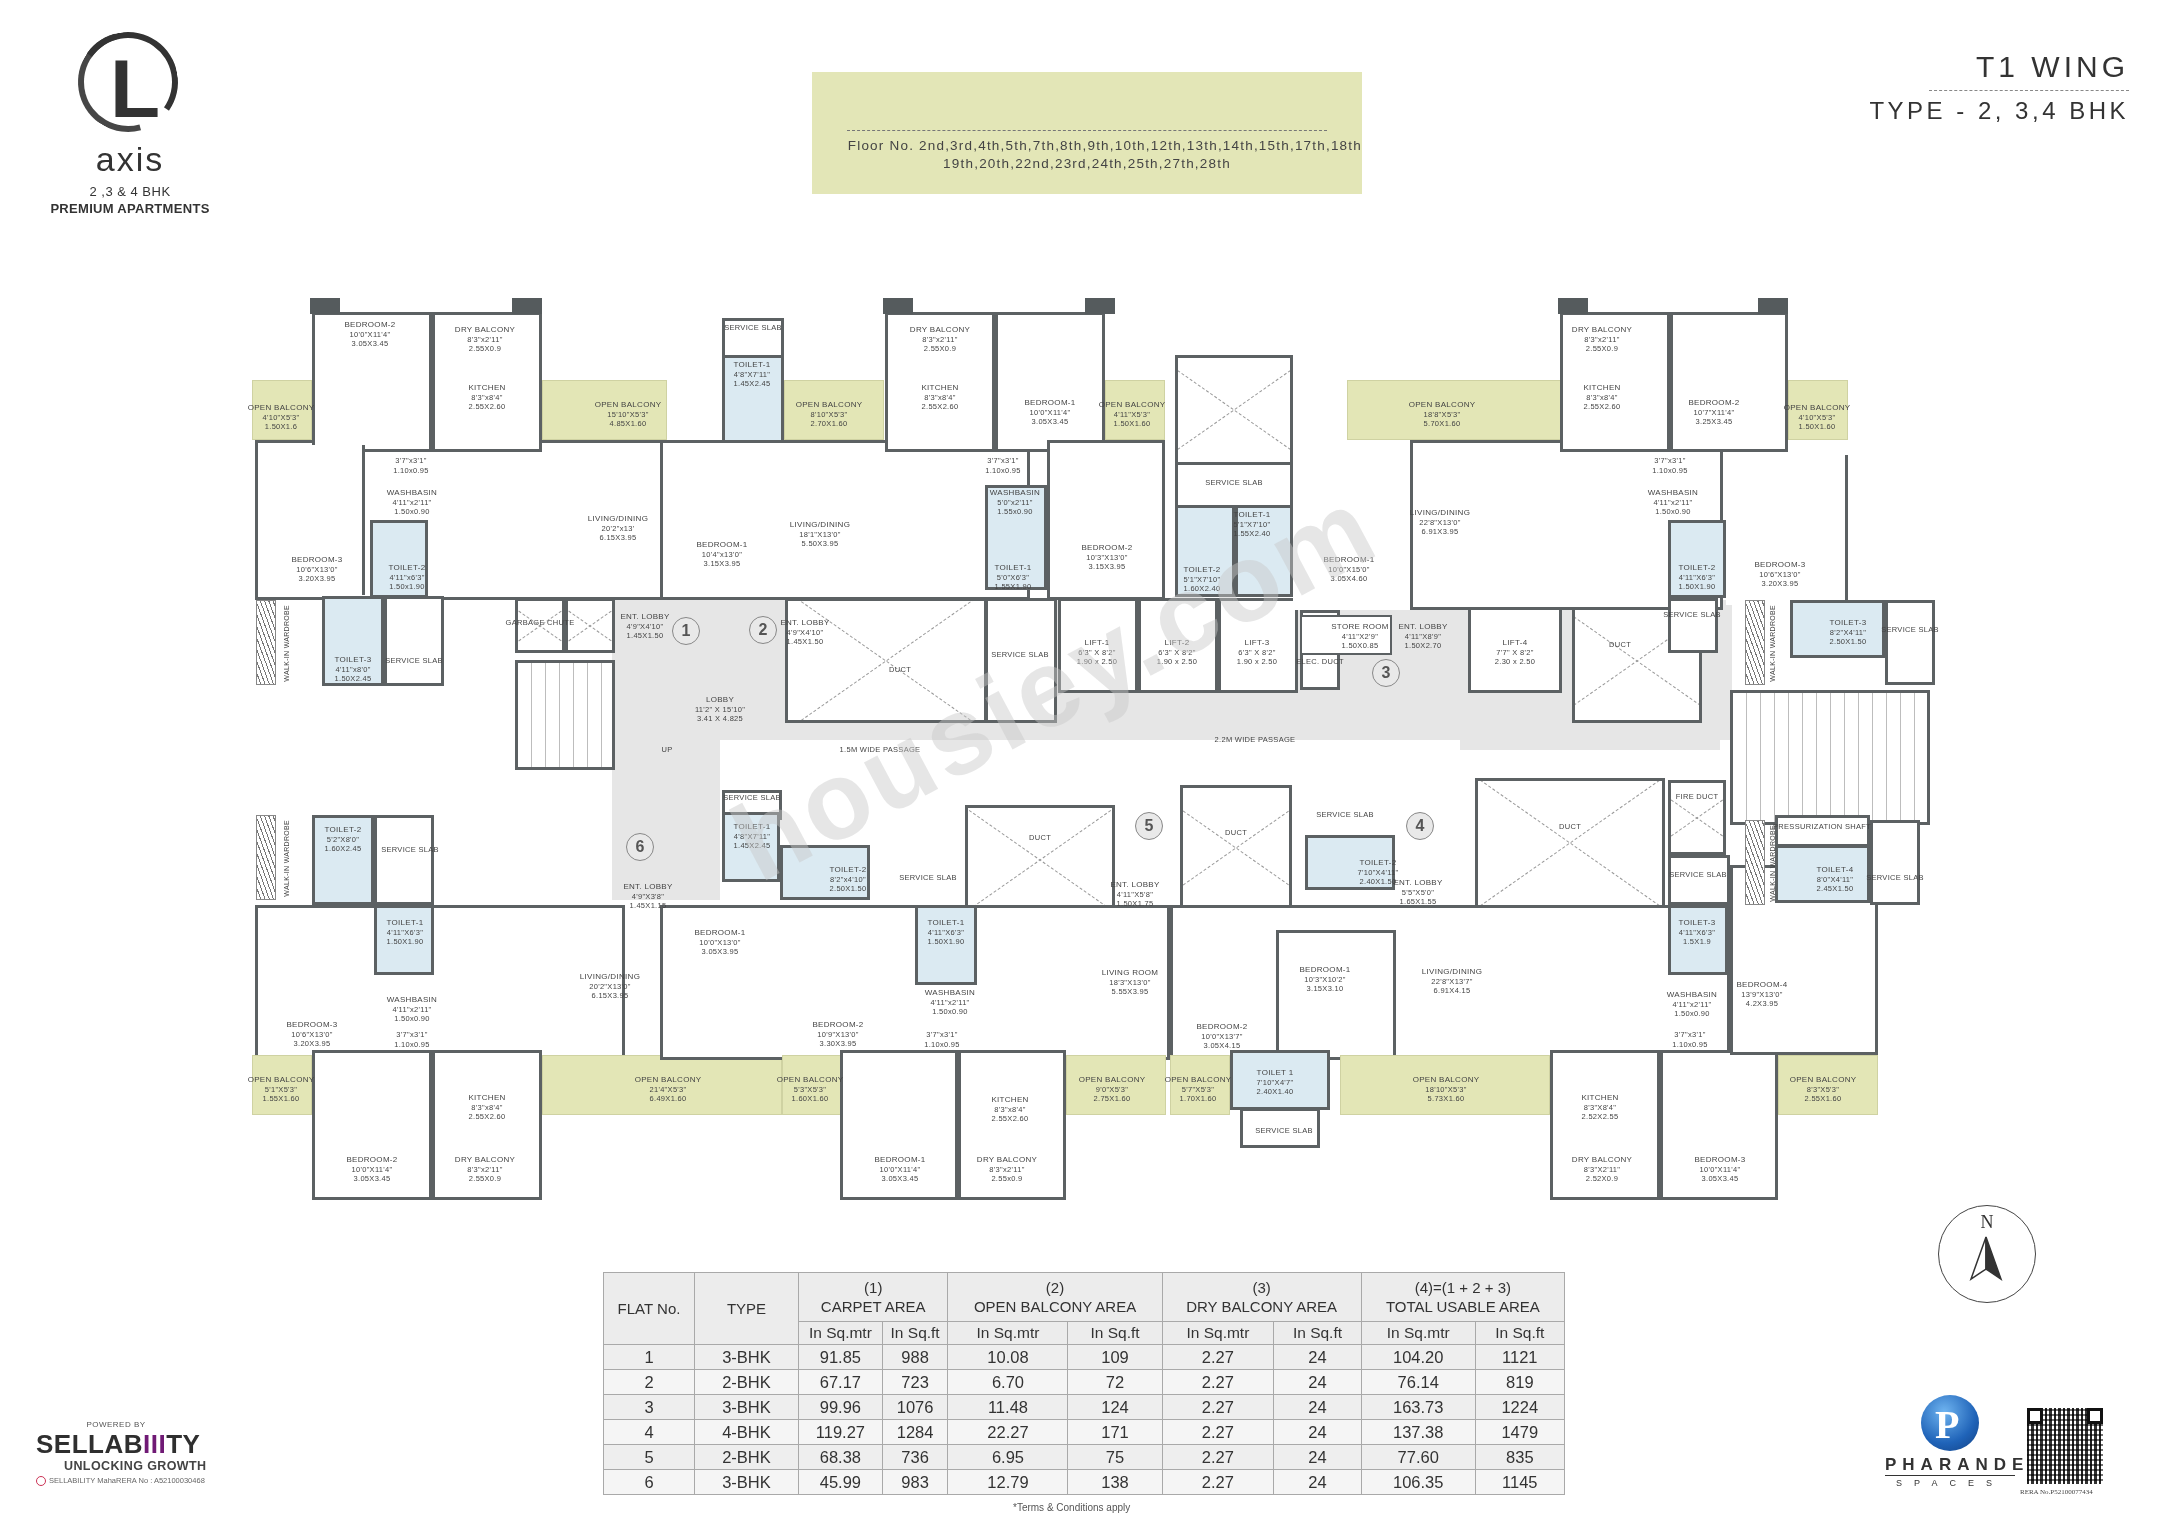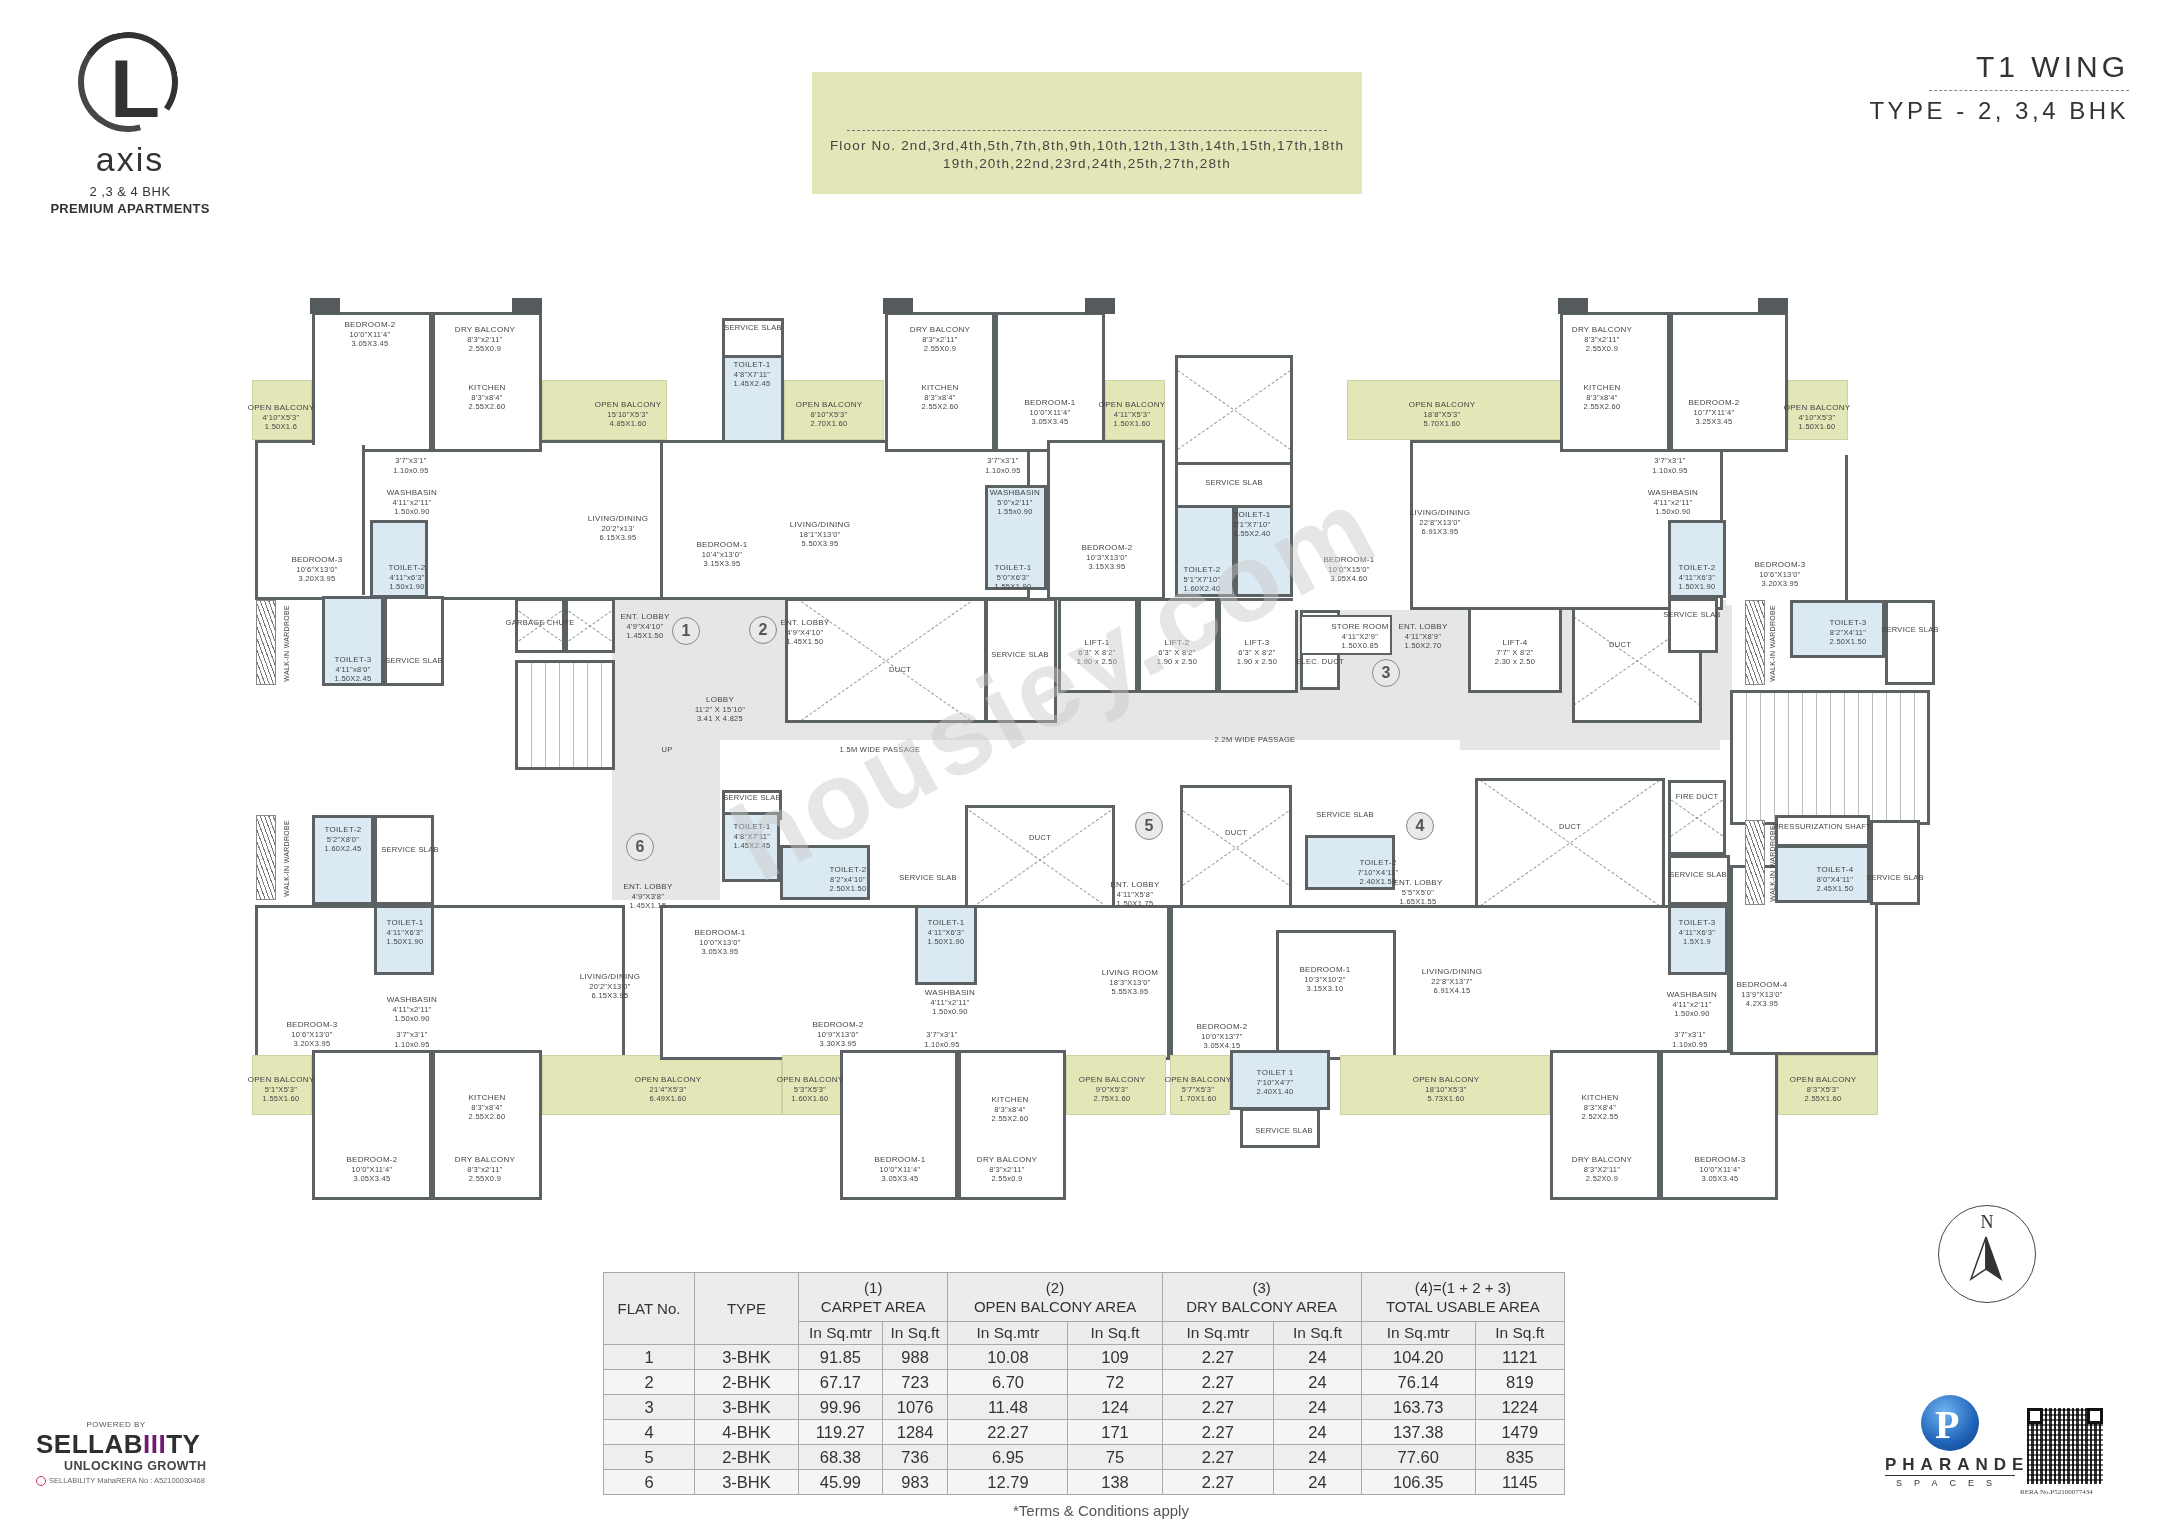--- a/index.html
+++ b/index.html
@@ -11,21 +11,21 @@
   .logo-ring { position:absolute; left:38px; top:2px; width:100px; height:100px; border-radius:50%; border:6px solid #333; border-color:#333 #333 transparent transparent; transform:rotate(-10deg); box-sizing:border-box; }
   .logo-ring2 { position:absolute; left:38px; top:2px; width:100px; height:100px; border-radius:50%; border:6px solid transparent; border-left-color:#333; border-bottom-color:#333; transform:rotate(30deg); box-sizing:border-box; opacity:.9; }
   .logo-L { position:absolute; left:70px; top:18px; font-family:"Liberation Sans", sans-serif; font-size:82px; font-weight:700; color:#333; line-height:1; }
   .logo-name { position:absolute; left:0; width:180px; top:110px; font-size:34px; font-weight:400; letter-spacing:2px; color:#333; }
   .logo-sub1 { position:absolute; left:0; width:180px; top:154px; font-size:13px; letter-spacing:.5px; color:#333; }
   .logo-sub2 { position:absolute; left:0; width:180px; top:171px; font-size:13px; font-weight:700; letter-spacing:.3px; color:#333; }
 
   .floor-box { left:812px; top:72px; width:550px; height:122px; background:#e3e6b7; }
   .floor-box .dash { position:absolute; left:35px; right:35px; top:58px; border-top:1.5px dashed #777; }
   .floor-box .l1, .floor-box .l2 { position:absolute; left:0; right:0; text-align:center; font-size:13.5px; letter-spacing:1.2px; color:#444; }
-  .floor-box .l1 { top:66px; }
+  .floor-box .l1 { top:66px;text-align:right; }
   .floor-box .l2 { top:84px; }
 
   .wing { right:30px; top:50px; text-align:right; }
   .wing .t1 { font-size:30px; letter-spacing:4px; color:#333; }
   .wing .dash { border-top:1.5px dashed #888; margin:6px 0 6px 60px; }
   .wing .t2 { font-size:24px; letter-spacing:3.5px; color:#333; }
 
   
   .plan { left:0; top:0; width:2159px; height:1270px; }
   .wall { position:absolute; background:#555b5d; }
@@ -50,21 +50,21 @@
   .compass .n { position:absolute; left:0; right:0; top:6px; text-align:center; font-family:"Liberation Serif", serif; font-size:18px; color:#333; }
 
   
   table.area { position:absolute; left:603px; top:1272px; width:962px; border-collapse:collapse; font-size:16.5px; color:#333; }
   table.area th, table.area td { border:1px solid #a9a9a9; text-align:center; padding:0; }
   table.area th { background:#ececec; font-weight:400; }
   table.area .h1 th { height:48px; font-size:15px; line-height:19px; }
   table.area .h2 th { height:22px; font-size:15.5px; }
   table.area tbody td { height:24px; background:#eeeeee; }
   table.area tbody tr:nth-child(even) td { background:#f5f5f5; }
-  .terms { left:1013px; top:1502px; font-size:15px; color:#555; }
+  .terms { left:1013px; top:1502px; font-size:10px; color:#555; }
 
   
   .sell { left:36px; top:1420px; width:200px; }
   .sell .pw { font-size:8px; letter-spacing:.5px; color:#555; text-align:center; margin-left:-40px; }
   .sell .name { font-size:26px; font-weight:700; color:#2f2f2f; letter-spacing:.5px; line-height:30px; }
   .sell .name .bars { color:#701a75; }
   .sell .tag { font-size:12.5px; font-weight:700; color:#444; letter-spacing:.4px; margin-left:28px; }
   .sell .rera { font-size:7.5px; color:#666; margin-top:3px; }
   .sell .rera .dot { display:inline-block; width:8px; height:8px; border-radius:50%; border:1px solid #c35; vertical-align:middle; margin-right:3px; }
 

